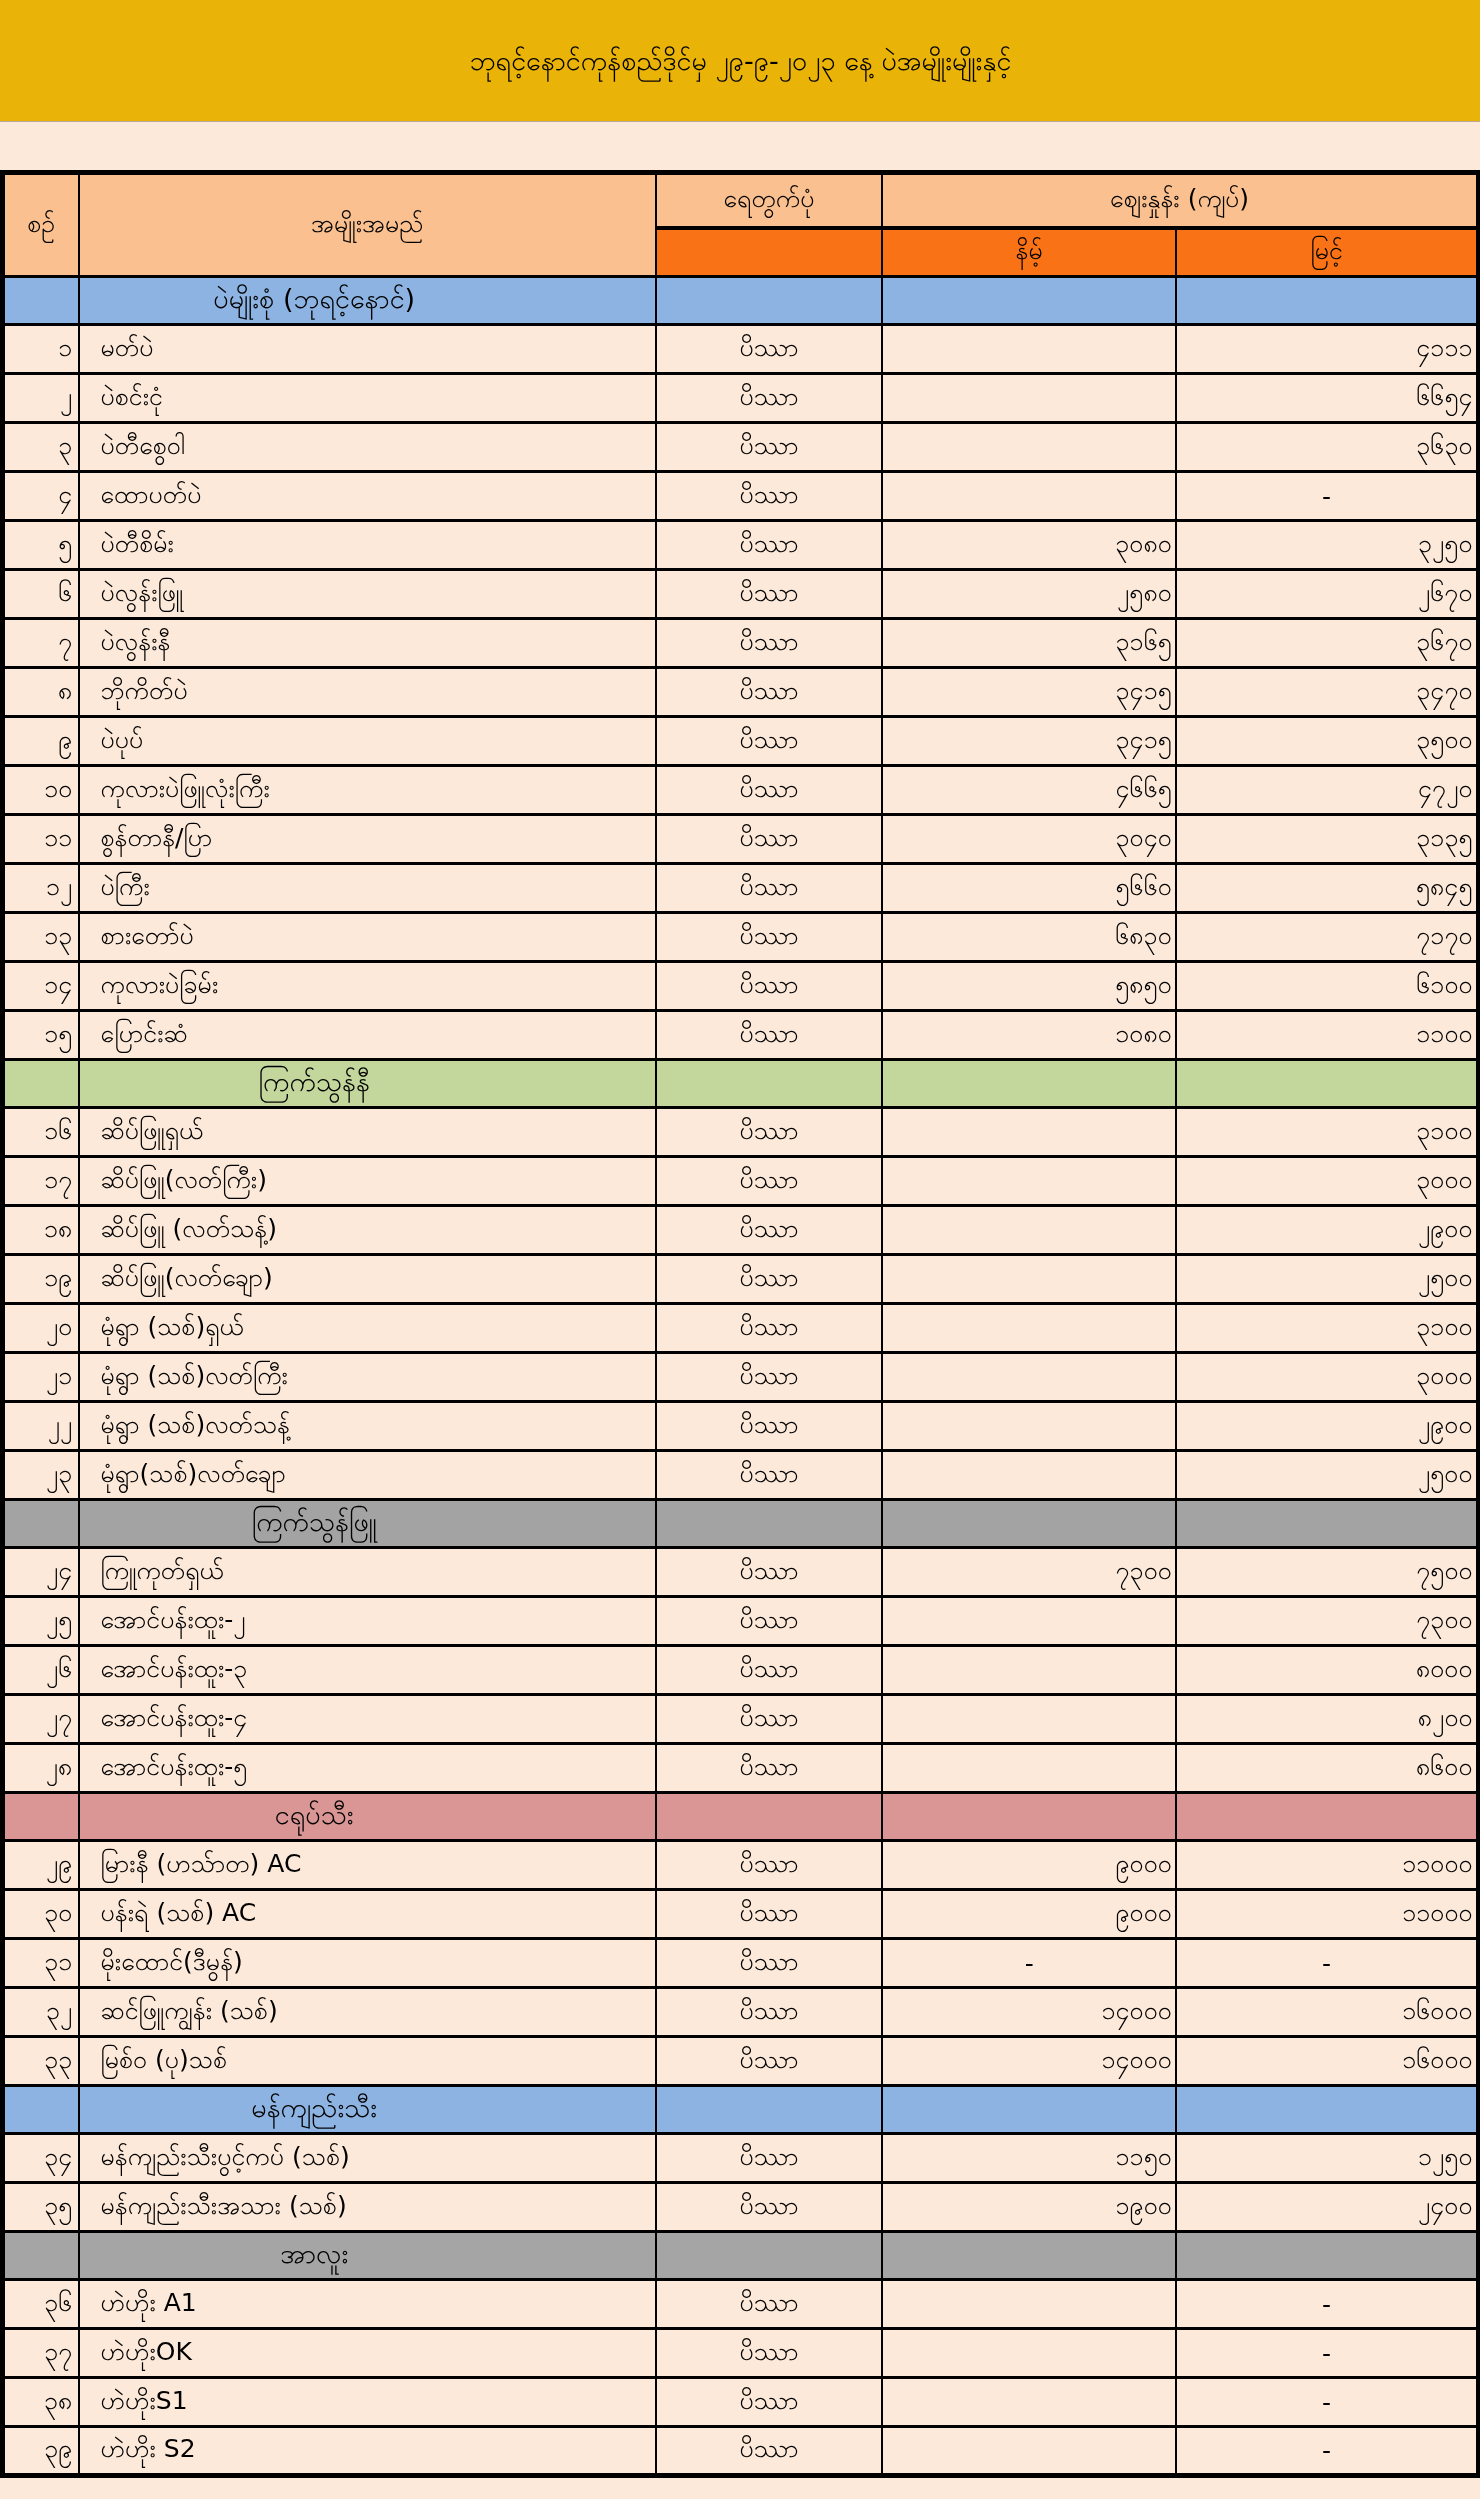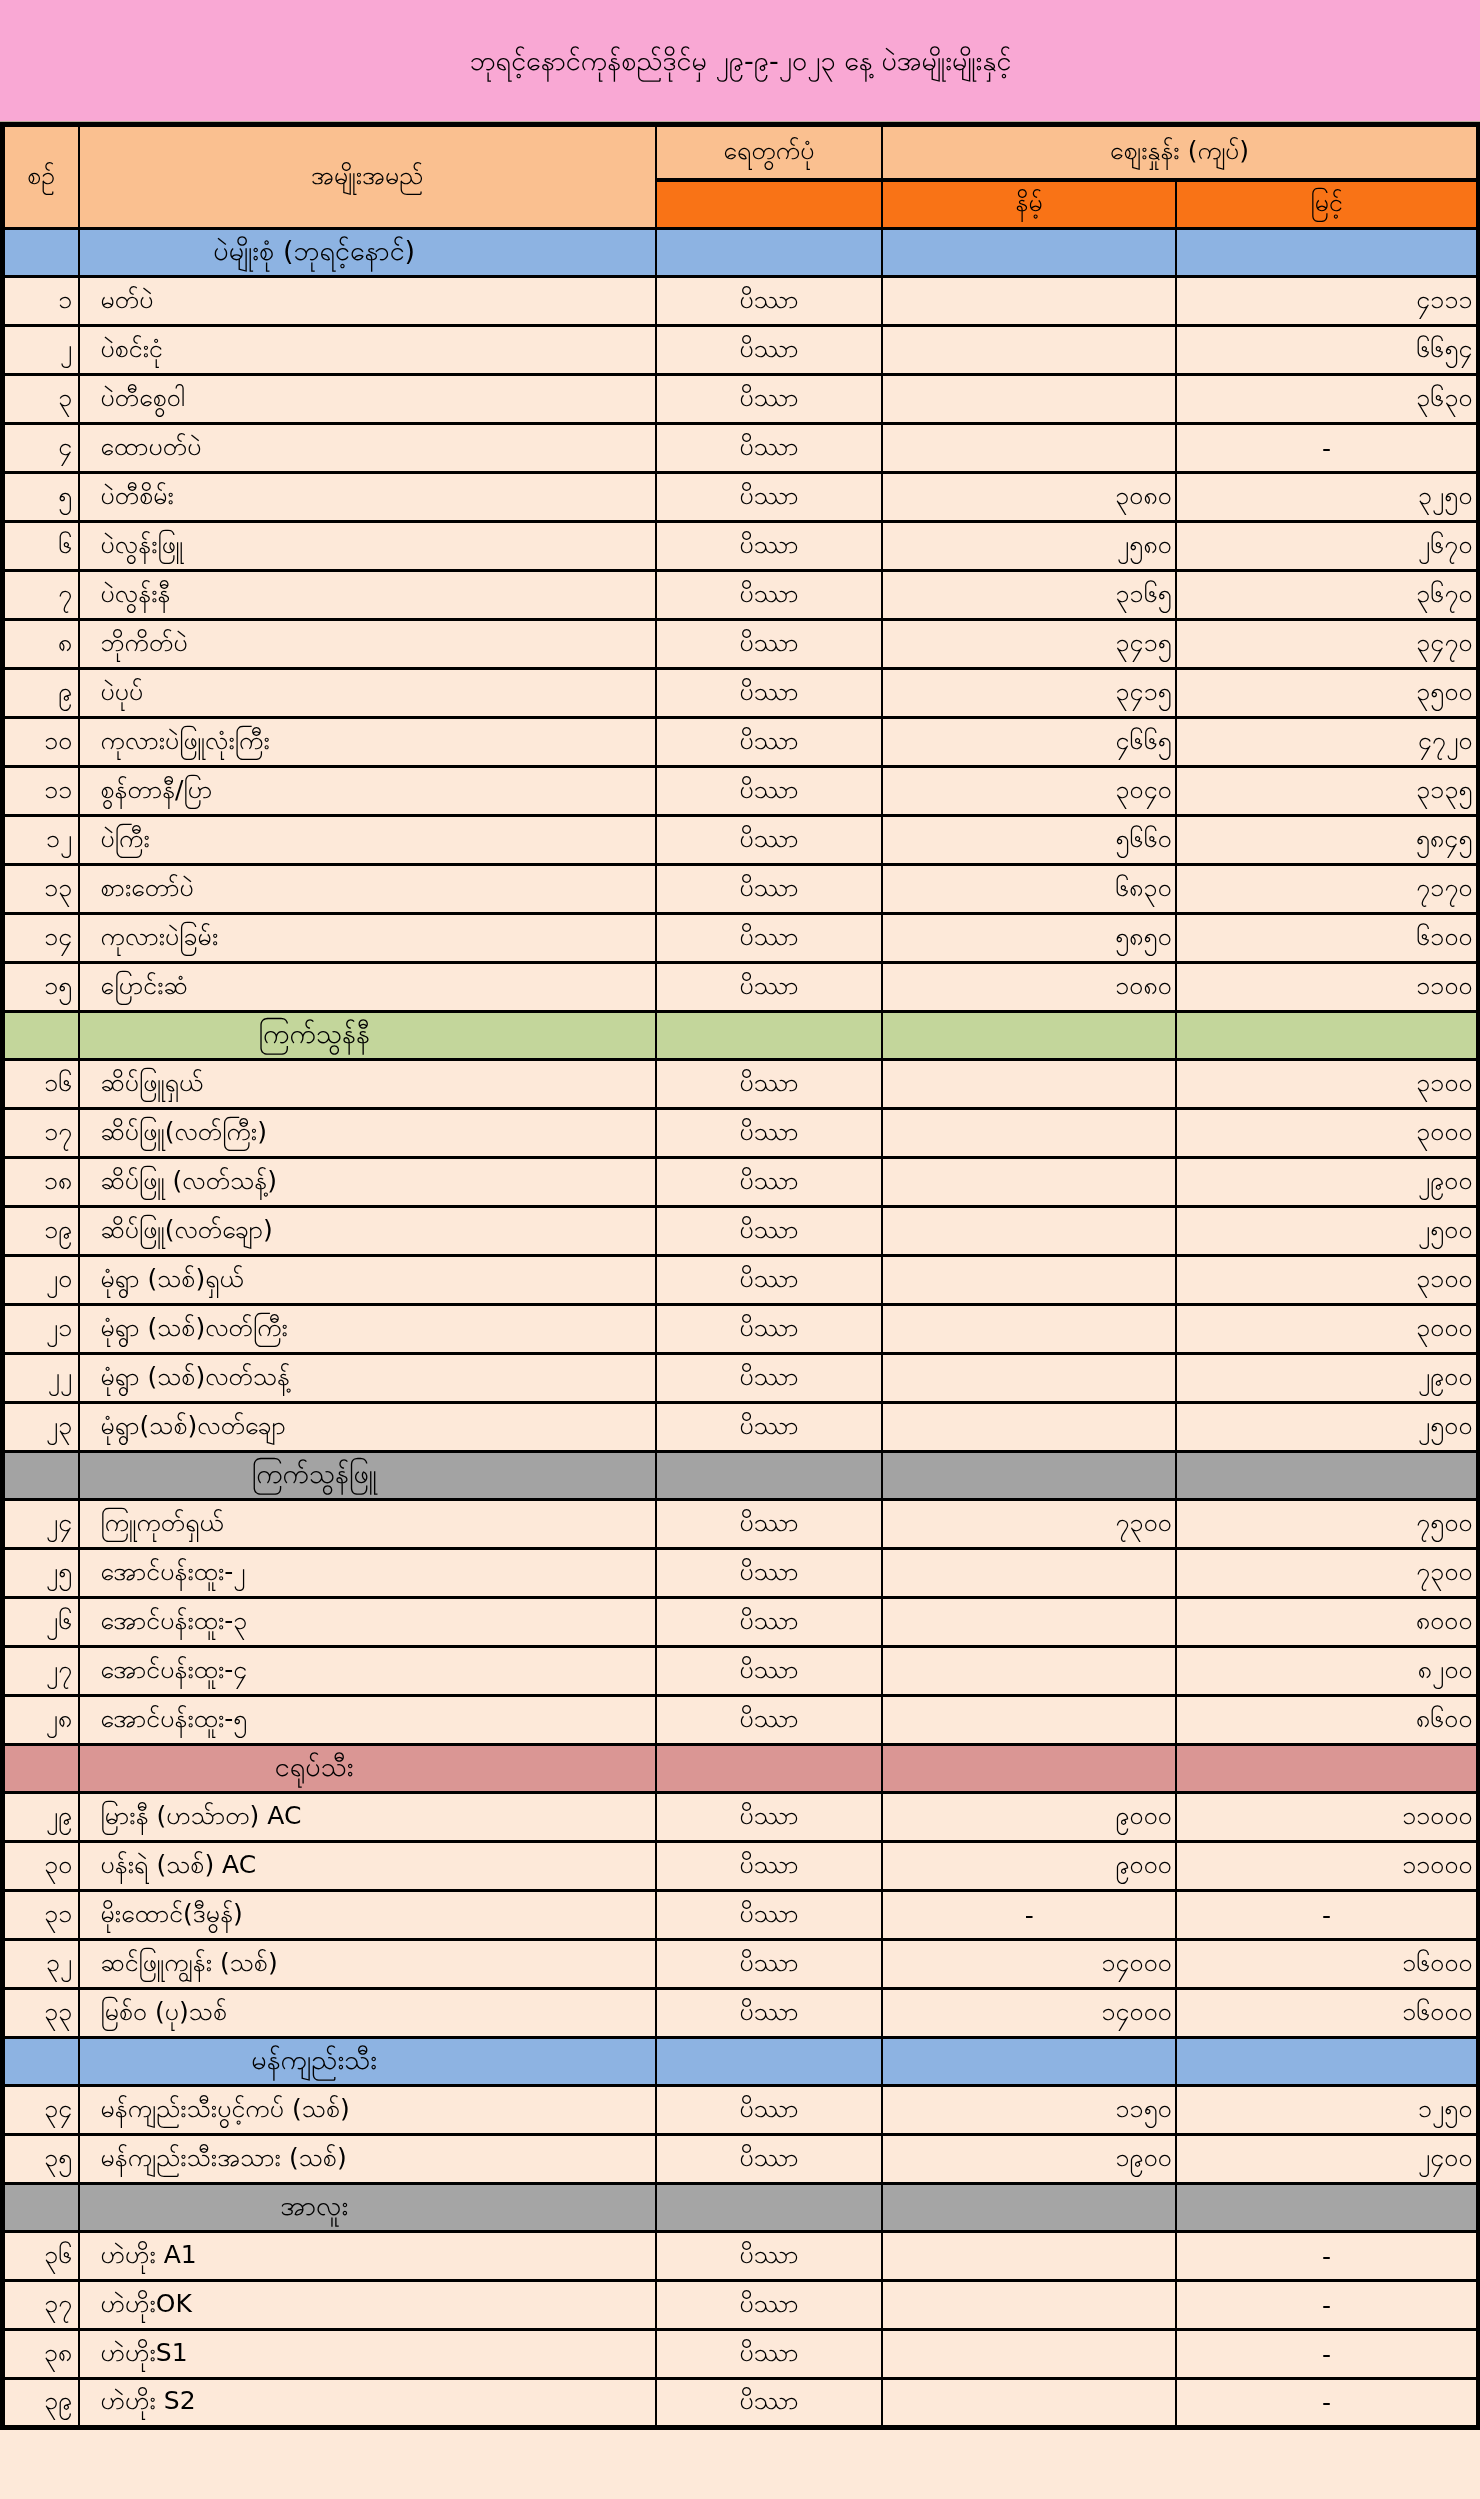--- a/index.html
+++ b/index.html
@@ -1,26 +1,26 @@
 <!DOCTYPE html>
 <html style="font-size:14px"><head>
 <meta charset="utf-8">
 <style>
   * { box-sizing: border-box; margin: 0; padding: 0; }
   html, body { width: 1481px; height: 2500px; background: #FDE9D9; overflow: hidden; }
   body { font-family: "DejaVu Sans", "Liberation Sans", sans-serif; color: #000; }
   .title-block {
-    height: 122px; background: #f9a8d4; display: flex; flex-direction: column;
+    height: 122px; background: #eab308; display: flex; flex-direction: column;
     align-items: center; justify-content: center; gap: 12.4px;
     border-bottom: 0.9px solid #B7A89B;
   }
   .title-line { font-size: 27px; line-height: 35px; text-align: center; white-space: nowrap; }
   table.price-table {
     width: 1481px; border-collapse: collapse; table-layout: fixed;
-    border-left: 5.3px solid #000; border-right: 5.3px solid #000; border-bottom: 5.3px solid #000;
+    border-left: 5.3px solid #000; border-right: 5.3px solid #000; border-bottom: 5.3px solid #000; margin-top: 48px;
   }
   table.price-table col.c-serial { width: 76px; }
   table.price-table col.c-name { width: 577px; }
   table.price-table col.c-unit { width: 226px; }
   table.price-table col.c-low { width: 294px; }
   table.price-table col.c-high { width: 302px; }
   table.price-table td, table.price-table th {
     border-left: 2.7px solid #000; border-right: 2.7px solid #000;
     border-top: 3.5px solid #000; border-bottom: 1.8px solid #7F7F7F;
     font-weight: normal; font-size: 25px; white-space: nowrap; overflow: hidden;

